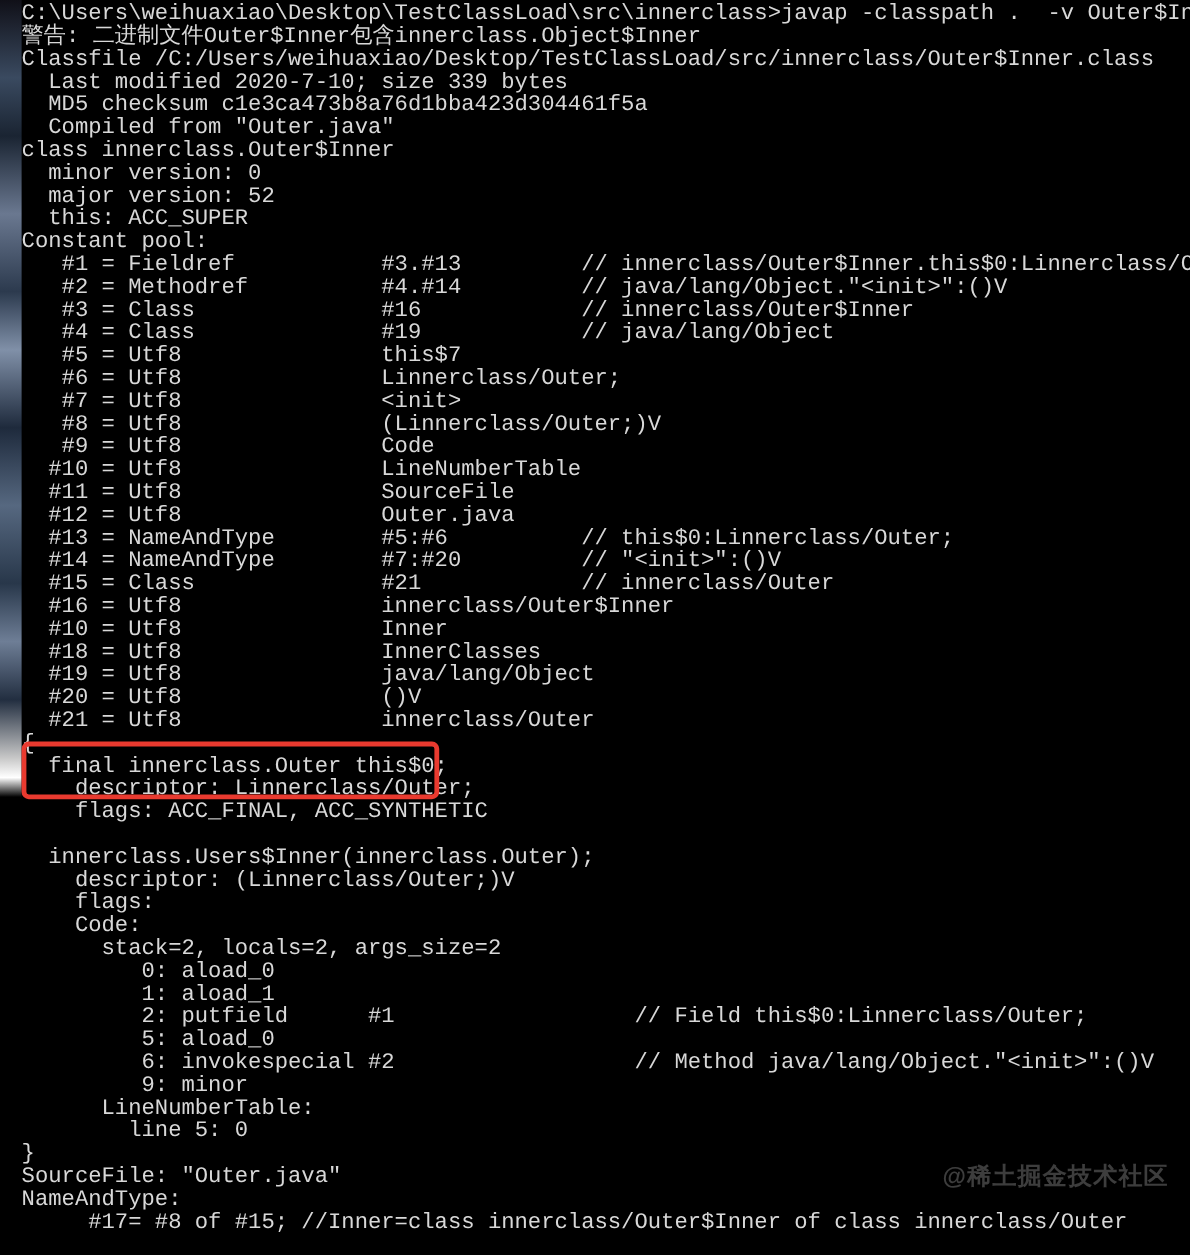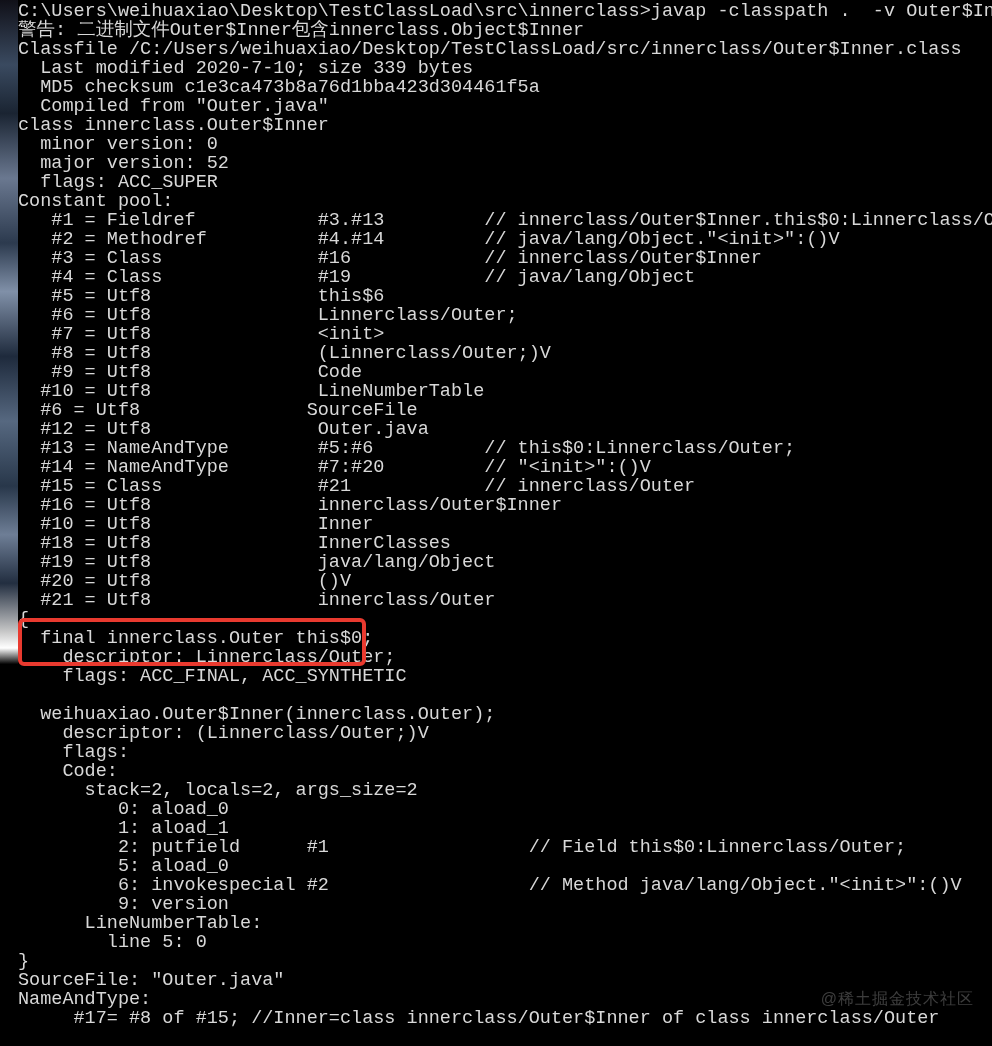--- a/index.html
+++ b/index.html
@@ -46,81 +46,82 @@
   }
   .hl {
     position: absolute;
     border: 4px solid #e93a2f;
     border-radius: 6px;
     pointer-events: none;
   }
   .watermark {
     position: absolute;
     right: 18px;
-    bottom: 36px;
+    bottom: 52px;
     color: rgba(220,220,220,0.28);
     font-family: "Microsoft YaHei","SimSun",sans-serif;
-    font-size: 16px;
+    font-size: 20px;
     letter-spacing: 1px;
     pointer-events: none;
+    font-weight: bold;
   }
 </style>
 </head>
 <body>
 
 <div class="bg-strip"></div>
 
 <div class="terminal"><span>C:\Users\weihuaxiao\Desktop\TestClassLoad\src\innerclass&gt;</span><span>javap -classpath .  -v Outer$Inner</span>
 <span>警告: 二进制文件Outer$Inner包含innerclass.Object$Inner</span>
 <span>Classfile /C:/Users/weihuaxiao/Desktop/TestClassLoad/src/innerclass/Outer$Inner.class</span>
 <span>  Last modified 2020-7-10; size 339 bytes</span>
 <span>  MD5 checksum c1e3ca473b8a76d1bba423d304461f5a</span>
 <span>  Compiled from "Outer.java"</span>
 <span>class innerclass.Outer$Inner</span>
 <span>  minor version: 0</span>
 <span>  major version: 52</span>
-<span>  flags: ACC_SUPER</span>
+<span>  this: ACC_SUPER</span>
 <span>Constant pool:</span>
 <span>   #1 = Fieldref           #3.#13         // innerclass/Outer$Inner.this$0:Linnerclass/Outer;</span>
 <span>   #2 = Methodref          #4.#14         // java/lang/Object."&lt;init&gt;":()V</span>
 <span>   #3 = Class              #16            // innerclass/Outer$Inner</span>
 <span>   #4 = Class              #19            // java/lang/Object</span>
-<span>   #5 = Utf8               this$6</span>
+<span>   #5 = Utf8               this$7</span>
 <span>   #6 = Utf8               Linnerclass/Outer;</span>
 <span>   #7 = Utf8               &lt;init&gt;</span>
 <span>   #8 = Utf8               (Linnerclass/Outer;)V</span>
 <span>   #9 = Utf8               Code</span>
 <span>  #10 = Utf8               LineNumberTable</span>
-<span>  #6 = Utf8               SourceFile</span>
+<span>  #11 = Utf8               SourceFile</span>
 <span>  #12 = Utf8               Outer.java</span>
 <span>  #13 = NameAndType        #5:#6          // this$0:Linnerclass/Outer;</span>
 <span>  #14 = NameAndType        #7:#20         // "&lt;init&gt;":()V</span>
 <span>  #15 = Class              #21            // innerclass/Outer</span>
 <span>  #16 = Utf8               innerclass/Outer$Inner</span>
 <span>  #10 = Utf8               Inner</span>
 <span>  #18 = Utf8               InnerClasses</span>
 <span>  #19 = Utf8               java/lang/Object</span>
 <span>  #20 = Utf8               ()V</span>
 <span>  #21 = Utf8               innerclass/Outer</span>
 <span>{</span>
 <span>  final innerclass.Outer this$0;</span>
 <span>    descriptor: Linnerclass/Outer;</span>
 <span>    flags: ACC_FINAL, ACC_SYNTHETIC</span>
 <span></span>
-<span>  weihuaxiao.Outer$Inner(innerclass.Outer);</span>
+<span>  innerclass.Users$Inner(innerclass.Outer);</span>
 <span>    descriptor: (Linnerclass/Outer;)V</span>
 <span>    flags:</span>
 <span>    Code:</span>
 <span>      stack=2, locals=2, args_size=2</span>
 <span>         0: aload_0</span>
 <span>         1: aload_1</span>
 <span>         2: putfield      #1                  // Field this$0:Linnerclass/Outer;</span>
 <span>         5: aload_0</span>
 <span>         6: invokespecial #2                  // Method java/lang/Object."&lt;init&gt;":()V</span>
-<span>         9: version</span>
+<span>         9: minor</span>
 <span>      LineNumberTable:</span>
 <span>        line 5: 0</span>
 <span>}</span>
 <span>SourceFile: "Outer.java"</span>
 <span>NameAndType:</span>
 <span>     #17= #8 of #15; //Inner=class innerclass/Outer$Inner of class innerclass/Outer</span>
 </div>
 
 <div class="hl" style="left: 18px; top: 618px; width: 340px; height: 40px;"></div>
 

